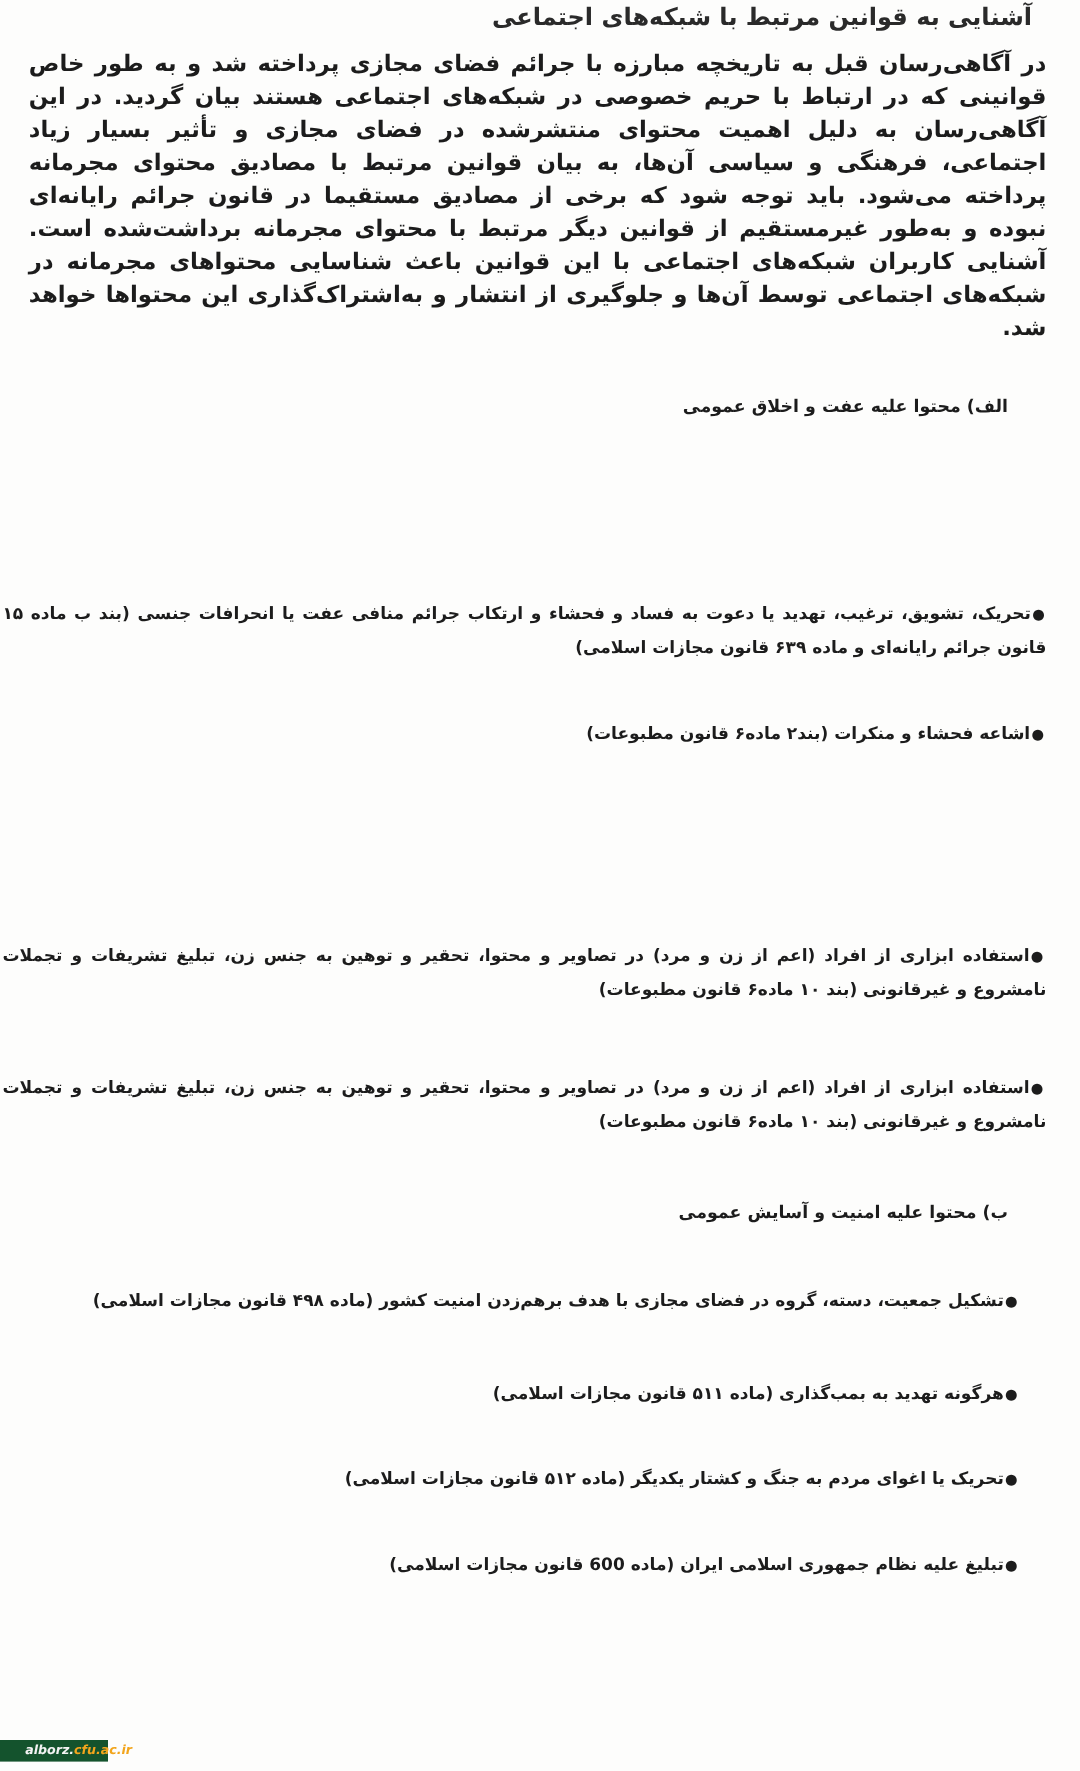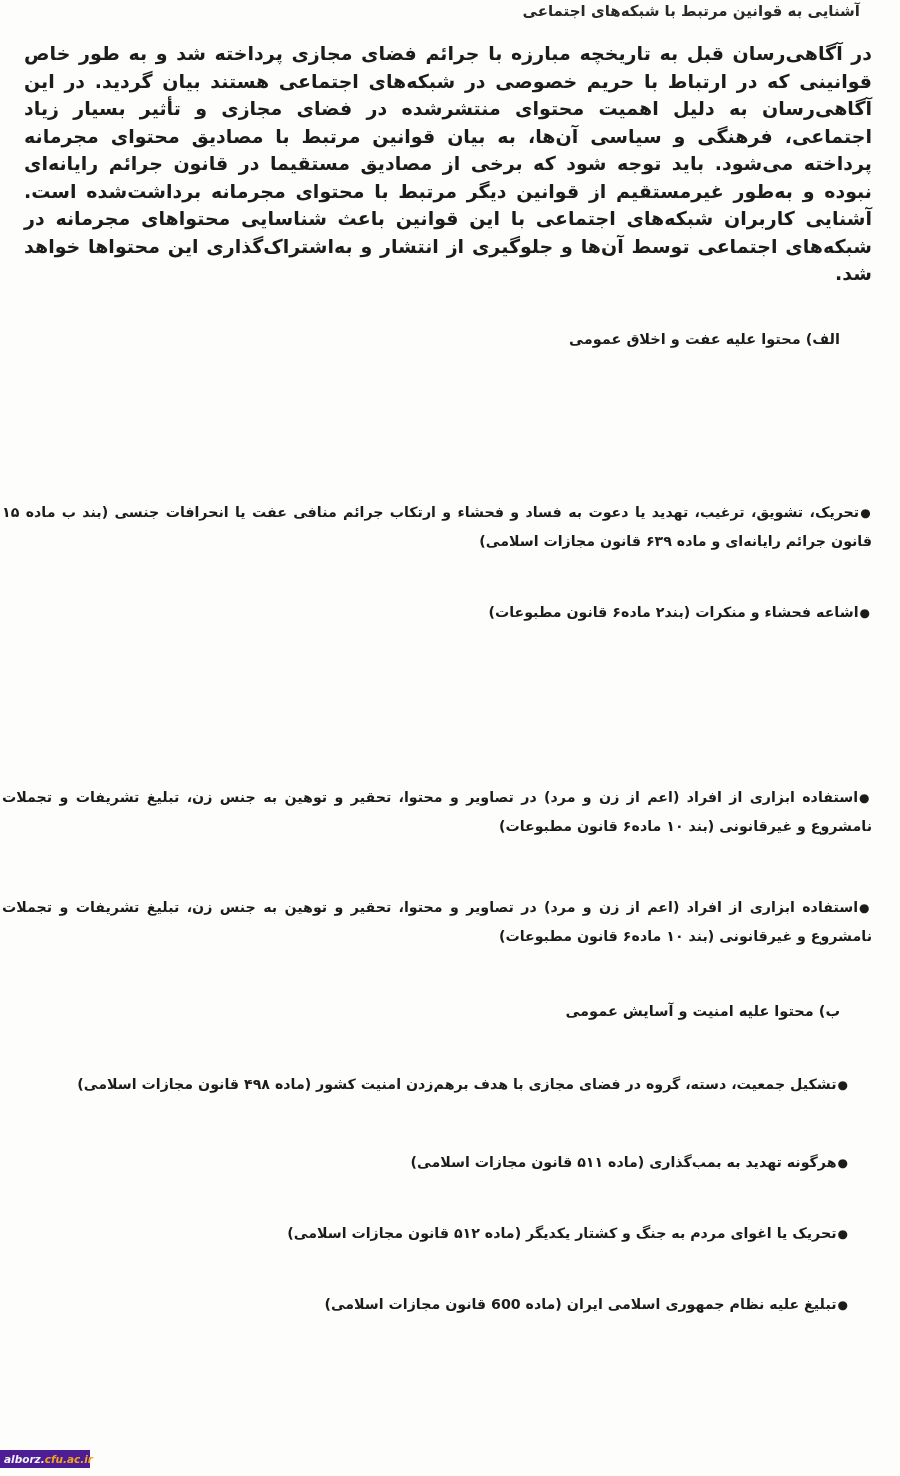--- a/index.html
+++ b/index.html
@@ -5,44 +5,44 @@
     html, body { margin: 0; padding: 0; }
     body {
       width: 900px; height: 1476px; position: relative; overflow: hidden;
       background: #fdfdfc;
       font-family: "DejaVu Sans", sans-serif;
       color: #1c1c1c;
     }
     .page { position: absolute; inset: 0; direction: rtl; }
     .title {
       position: absolute; top: 2px; right: 40px;
-      font-size: 15px; font-weight: bold; color: #2a2a2a;
+      font-size: 20px; font-weight: bold; color: #2a2a2a;
       white-space: nowrap;
     }
     .intro {
       position: absolute; top: 40px; right: 28px; width: 848px;
       font-size: 19px; font-weight: bold; line-height: 27.5px;
       text-align: justify; text-align-last: right;
     }
     .heading {
       position: absolute; right: 60px;
       font-size: 14.5px; font-weight: bold; white-space: nowrap;
     }
     .item {
       position: absolute; right: 28px; width: 870px;
       font-size: 14.2px; font-weight: bold; line-height: 28px;
       text-align: justify; text-align-last: right;
     }
     .item.short { white-space: nowrap; }
     .bullet { font-size: 12px; margin-left: 1px; }
     .watermark {
       position: absolute; left: 0; top: 1450px; width: 90px; height: 18px;
-      background: #4c1d95; direction: ltr;
+      background: #14532d; direction: ltr;
       font-family: "DejaVu Sans", sans-serif; font-style: italic; font-weight: bold;
-      font-size: 10.5px; line-height: 18px; padding-left: 4px; box-sizing: border-box;
+      font-size: 10.5px; line-height: 18px; padding-left: 21px; box-sizing: border-box;
       white-space: nowrap;
     }
     .wm-a { color: #f3f3f3; }
     .wm-b { color: #f2a51c; }
   </style>
 </head>
 <body>
 
 <div class="page">
 

